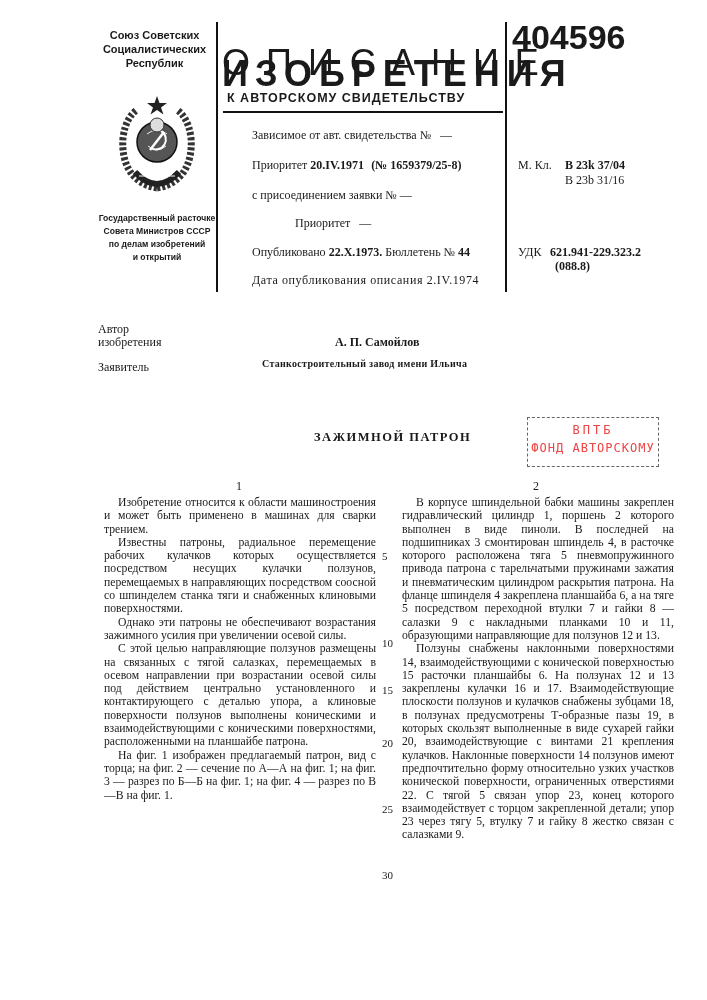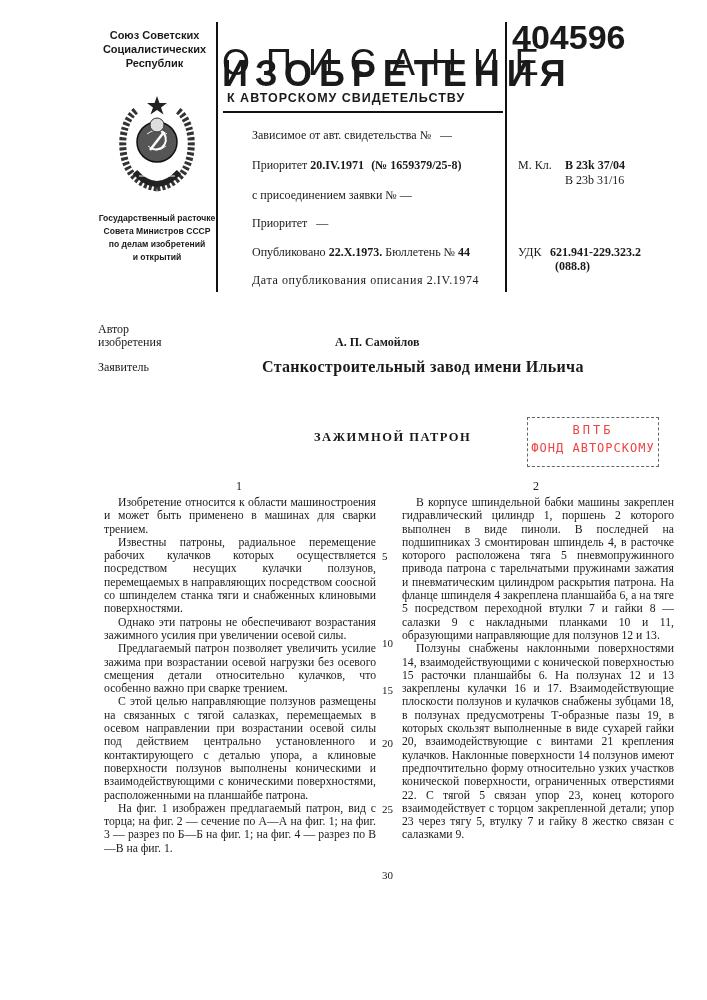--- a/index.html
+++ b/index.html
@@ -87,21 +87,21 @@
 </div>
 <div class="abs meta" style="top:158px;">
   <span>Приоритет</span>
   <b>20.IV.1971</b>
   <b style="margin-left:4px">(№ 1659379/25-8)</b>
 </div>
 <div class="abs meta" style="top:188px;">
   <span>с присоединением заявки №</span>
   <span>—</span>
 </div>
-<div class="abs meta" style="top:216px;">
+<div class="abs meta" style="top:216px;margin-left:43px;">
   <span>Приоритет</span>
   <span style="margin-left:6px">—</span>
 </div>
 <div class="abs meta" style="top:245px;">
   <span>Опубликовано</span>
   <b>22.X.1973.</b>
   <span>Бюллетень №</span>
   <b>44</b>
 </div>
 <div class="abs meta" style="top:273px; letter-spacing:0.6px;">
@@ -115,36 +115,35 @@
 <div class="abs right-meta" style="left:518px; top:245px;">УДК</div>
 <div class="abs right-meta" style="left:550px; top:245px; font-weight:bold;">621.941-229.323.2</div>
 <div class="abs right-meta" style="left:555px; top:259px; font-weight:bold;">(088.8)</div>
 
 <div class="abs label" style="top:323px;">
   <div>Автор</div>
   <div>изобретения</div>
 </div>
 <div class="abs" style="left:335px; top:335px; font-size:12px; font-weight:bold;">А. П. Самойлов</div>
 <div class="abs label" style="top:361px;">Заявитель</div>
-<div class="abs" style="left:262px; top:358px; font-size:16px; font-weight:bold; letter-spacing:0.3px;">Станкостроительный завод имени Ильича</div>
+<div class="abs" style="left:262px; top:358px; font-size:10px; font-weight:bold; letter-spacing:0.3px;">Станкостроительный завод имени Ильича</div>
 
 <div id="heading" class="abs">ЗАЖИМНОЙ ПАТРОН</div>
 <div id="stamp" class="abs">
   <div class="s1">ВПТБ</div>
   <div class="s2">ФОНД АВТОРСКОМУ</div>
 </div>
 
 <div class="abs colnum" style="left:236px; top:479px;">1</div>
 <div class="abs colnum" style="left:533px; top:479px;">2</div>
 
 <div class="abs col" style="left:104px; top:496px;">
   <p>Изобретение относится к области машиностроения и может быть применено в машинах для сварки трением.</p>
   <p>Известны патроны, радиальное перемещение рабочих кулачков которых осуществляется посредством несущих кулачки ползунов, перемещаемых в направляющих посредством соосной со шпинделем станка тяги и снабженных клиновыми поверхностями.</p>
   <p>Однако эти патроны не обеспечивают возрастания зажимного усилия при увеличении осевой силы.</p>
-  <p>Предлагаемый патрон позволяет увеличить усилие зажима при возрастании осевой нагрузки без осевого смещения детали относительно кулачков, что особенно важно при сварке трением.</p>
   <p>С этой целью направляющие ползунов размещены на связанных с тягой салазках, перемещаемых в осевом направлении при возрастании осевой силы под действием центрально установленного и контактирующего с деталью упора, а клиновые поверхности ползунов выполнены коническими и взаимодействующими с коническими поверхностями, расположенными на планшайбе патрона.</p>
   <p>На фиг. 1 изображен предлагаемый патрон, вид с торца; на фиг. 2 — сечение по А—А на фиг. 1; на фиг. 3 — разрез по Б—Б на фиг. 1; на фиг. 4 — разрез по В—В на фиг. 1.</p>
 </div>
 
 <div class="abs lnum" style="top:550px;">5</div>
 <div class="abs lnum" style="top:617px;margin-top:20px;">10</div>
 <div class="abs lnum" style="top:684px;">15</div>
 <div class="abs lnum" style="top:737px;">20</div>
 <div class="abs lnum" style="top:803px;">25</div>
 <div class="abs lnum" style="top:869px;">30</div>

